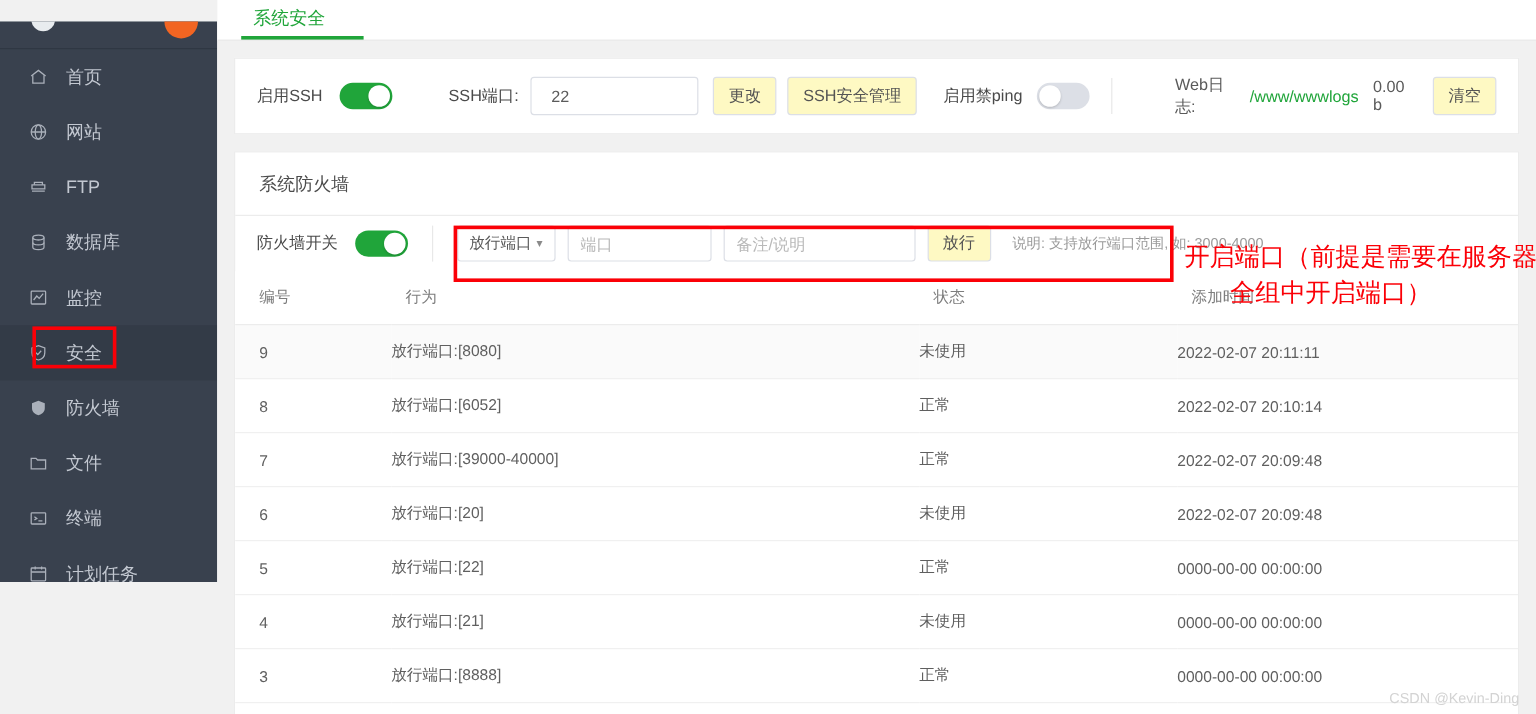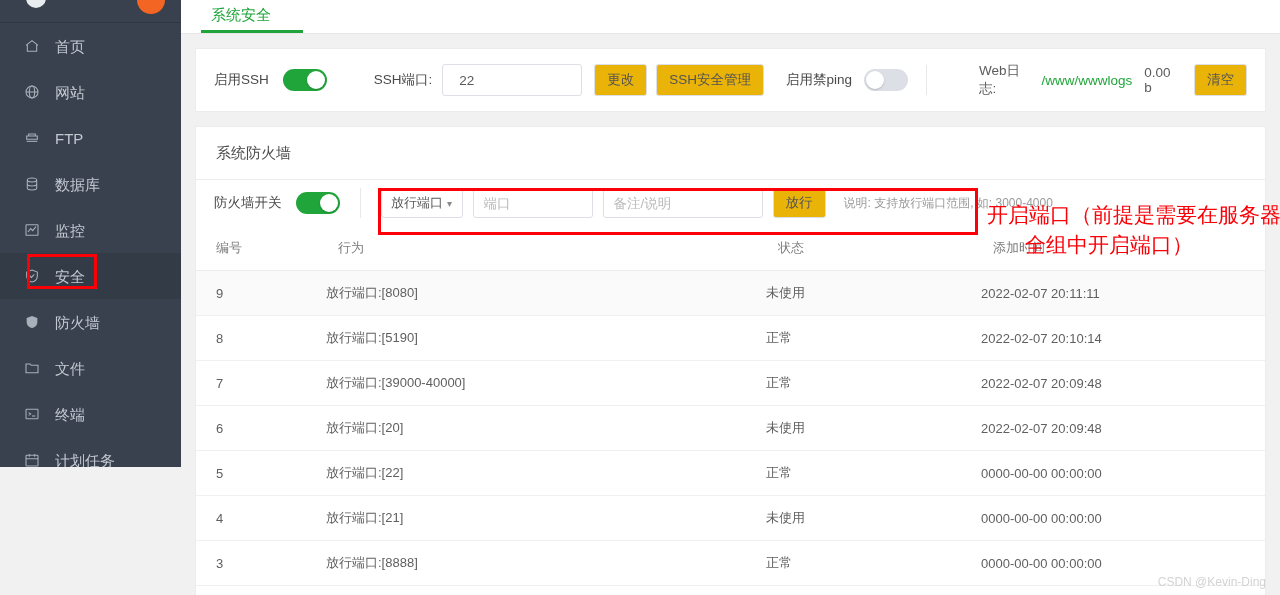--- a/index.html
+++ b/index.html
@@ -11,20 +11,21 @@
   }
   #app { position: relative; width: 1280px; height: 595px; display: flex; }
 
   
   .sidebar {
     width: 181px; height: 467px;
     background: #39414e;
     flex: 0 0 181px;
     position: relative;
     overflow: hidden;
+    margin-top: 18px;
   }
   .sidebar-top {
     height: 22px; width: 100%;
     background: #39414e;
     position: relative;
   }
   .logo-dot {
     position: absolute; left: 26px; top: -12px;
     width: 20px; height: 20px; border-radius: 50%;
     background: #e8ecef;
@@ -135,21 +136,21 @@
     font-size: 13.5px;
     color: #5a5a5a;
     font-family: "Liberation Sans", sans-serif;
     background: #fff;
     outline: none;
   }
   .txtinput::placeholder { color: #b9b9b9; }
 
   .btn {
     border: 1px solid #dcdfe6;
-    background: #eab308;
+    background: #fef9c3;
     border-radius: 3px;
     height: 32px;
     padding: 0 12px;
     font-size: 13.5px;
     color: #545454;
     cursor: pointer;
     font-family: "Liberation Sans", sans-serif;
     white-space: nowrap;
   }
   .vdivider {
@@ -453,21 +454,21 @@
         </thead>
         <tbody>
           <tr class="striped">
             <td class="c-id">9</td>
             <td class="c-act">放行端口:[8080]</td>
             <td class="c-st">未使用</td>
             <td class="c-time">2022-02-07 20:11:11</td>
           </tr>
           <tr>
             <td class="c-id">8</td>
-            <td class="c-act">放行端口:[5190]</td>
+            <td class="c-act">放行端口:[6052]</td>
             <td class="c-st">正常</td>
             <td class="c-time">2022-02-07 20:10:14</td>
           </tr>
           <tr>
             <td class="c-id">7</td>
             <td class="c-act">放行端口:[39000-40000]</td>
             <td class="c-st">正常</td>
             <td class="c-time">2022-02-07 20:09:48</td>
           </tr>
           <tr>

